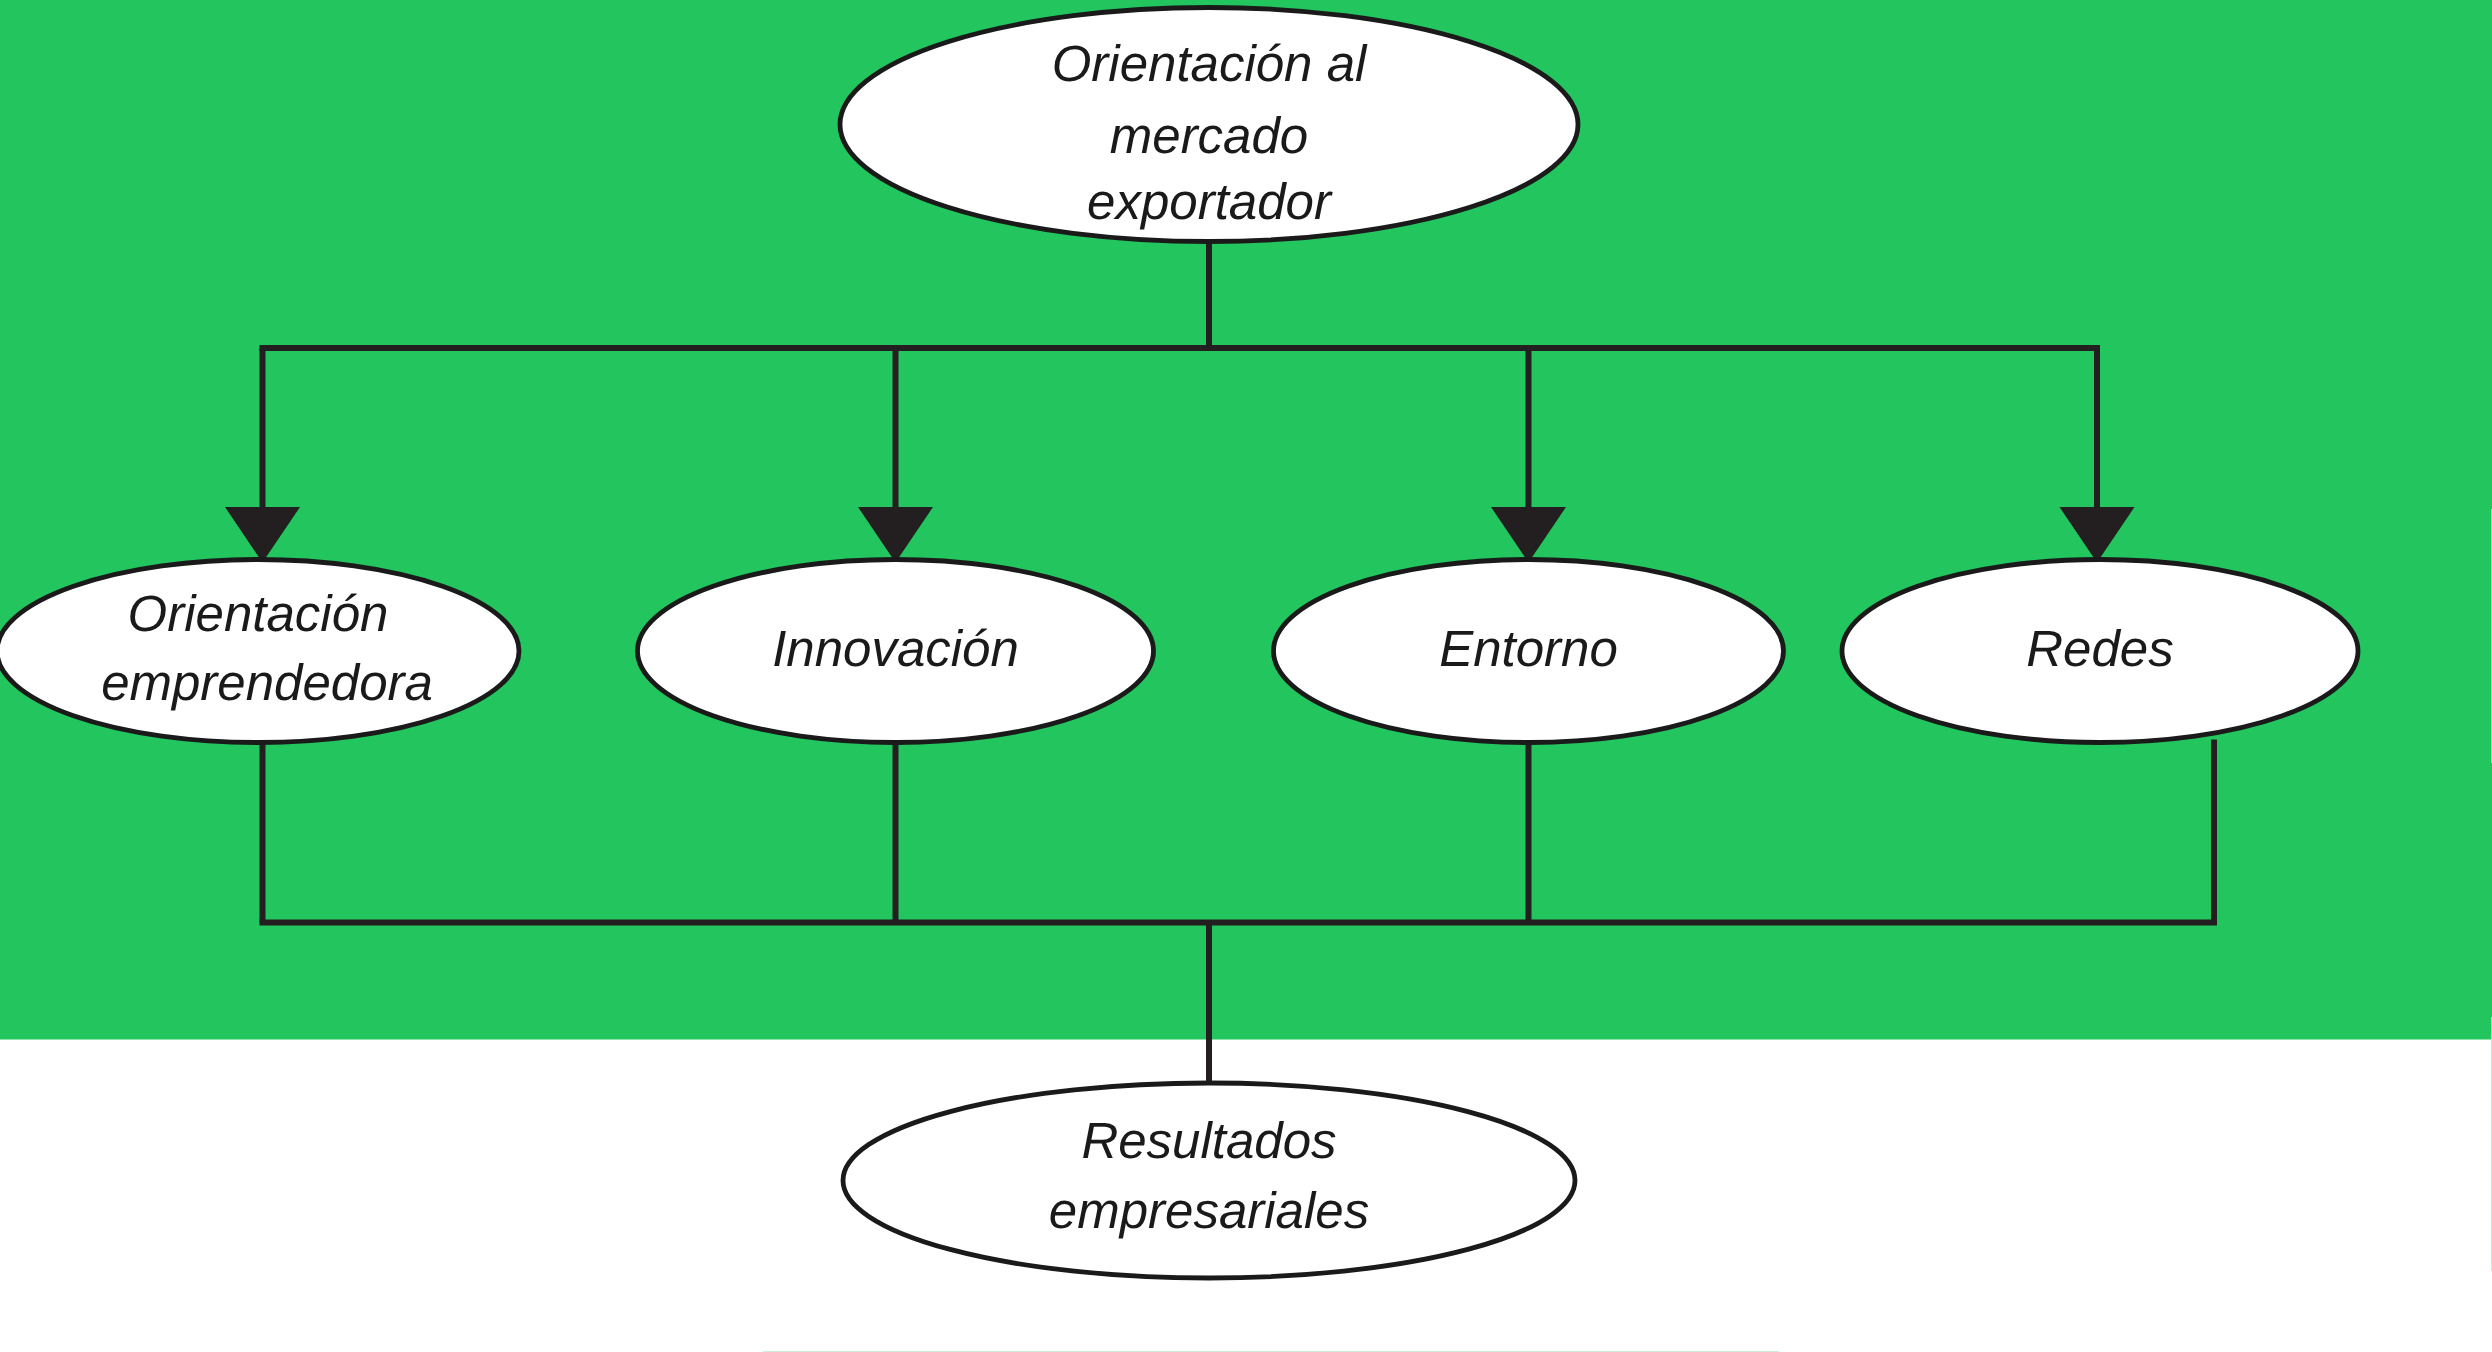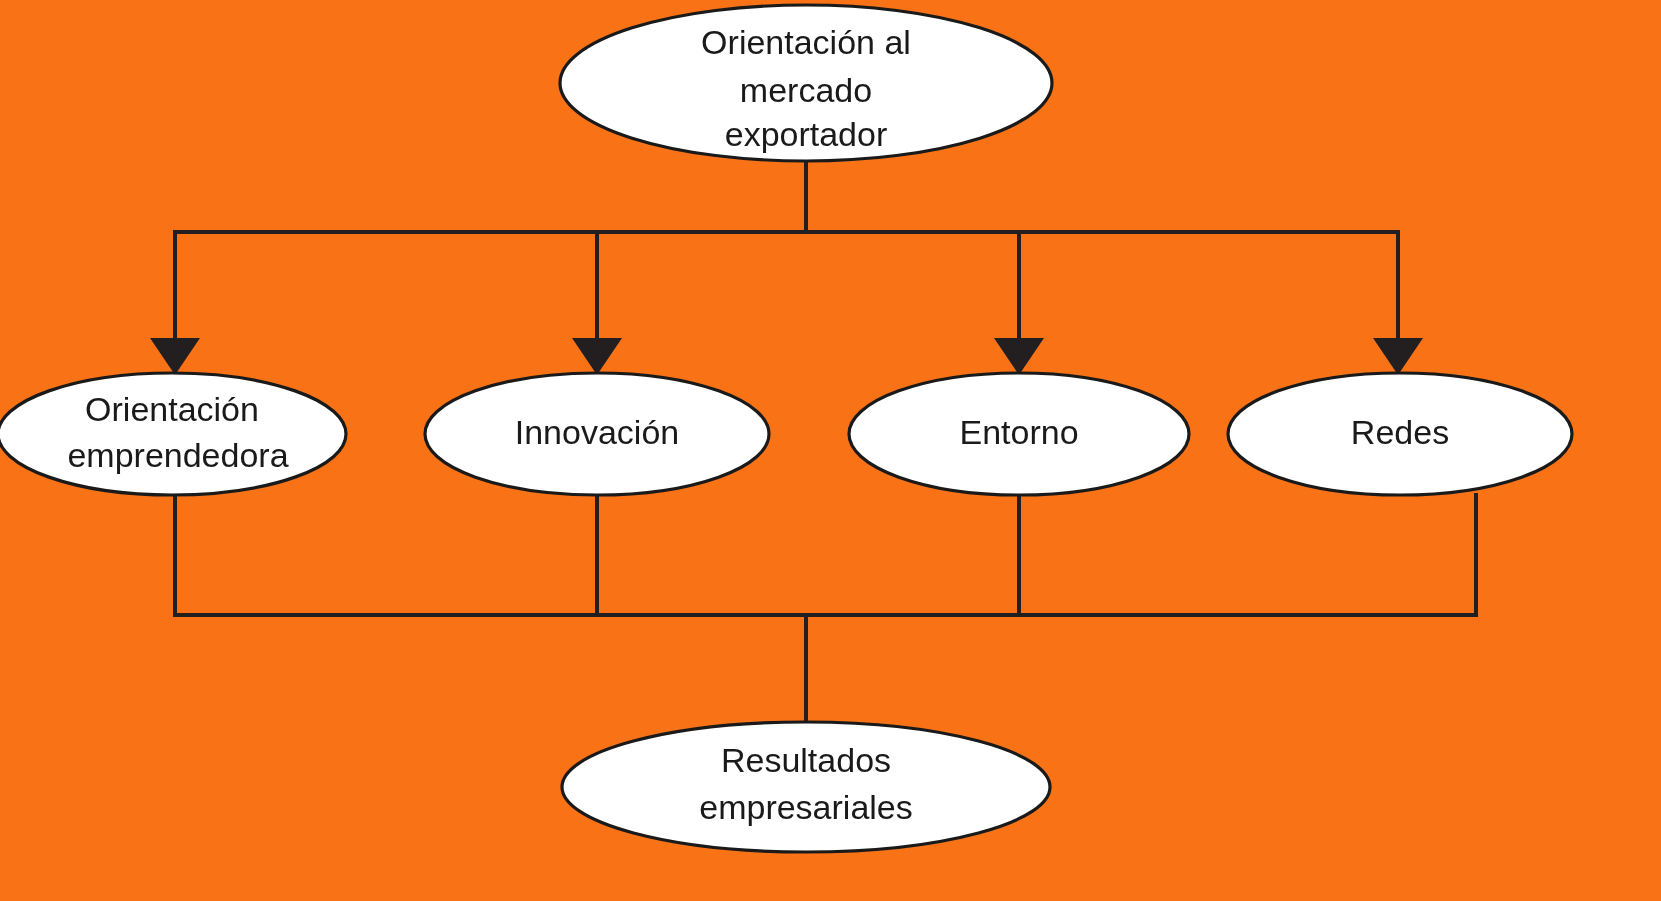--- a/index.html
+++ b/index.html
@@ -9,22 +9,23 @@
   }
   body {
     width: 1661px;
     height: 901px;
     overflow: hidden;
     font-family: "Liberation Sans", sans-serif;
   }
   #diagram-root {
     position: relative;
     width: 1661px;
-    height: 901px;
-    background: #f97316;
+    height: 693px;
+    background: #22c55e;
+    font-style: italic;
   }
   svg.diagram {
     display: block;
     width: 1661px;
     height: 901px;
   }
   .node-ellipse {
     fill: #ffffff;
     stroke: #1a1a1a;
     stroke-width: 3.2;

